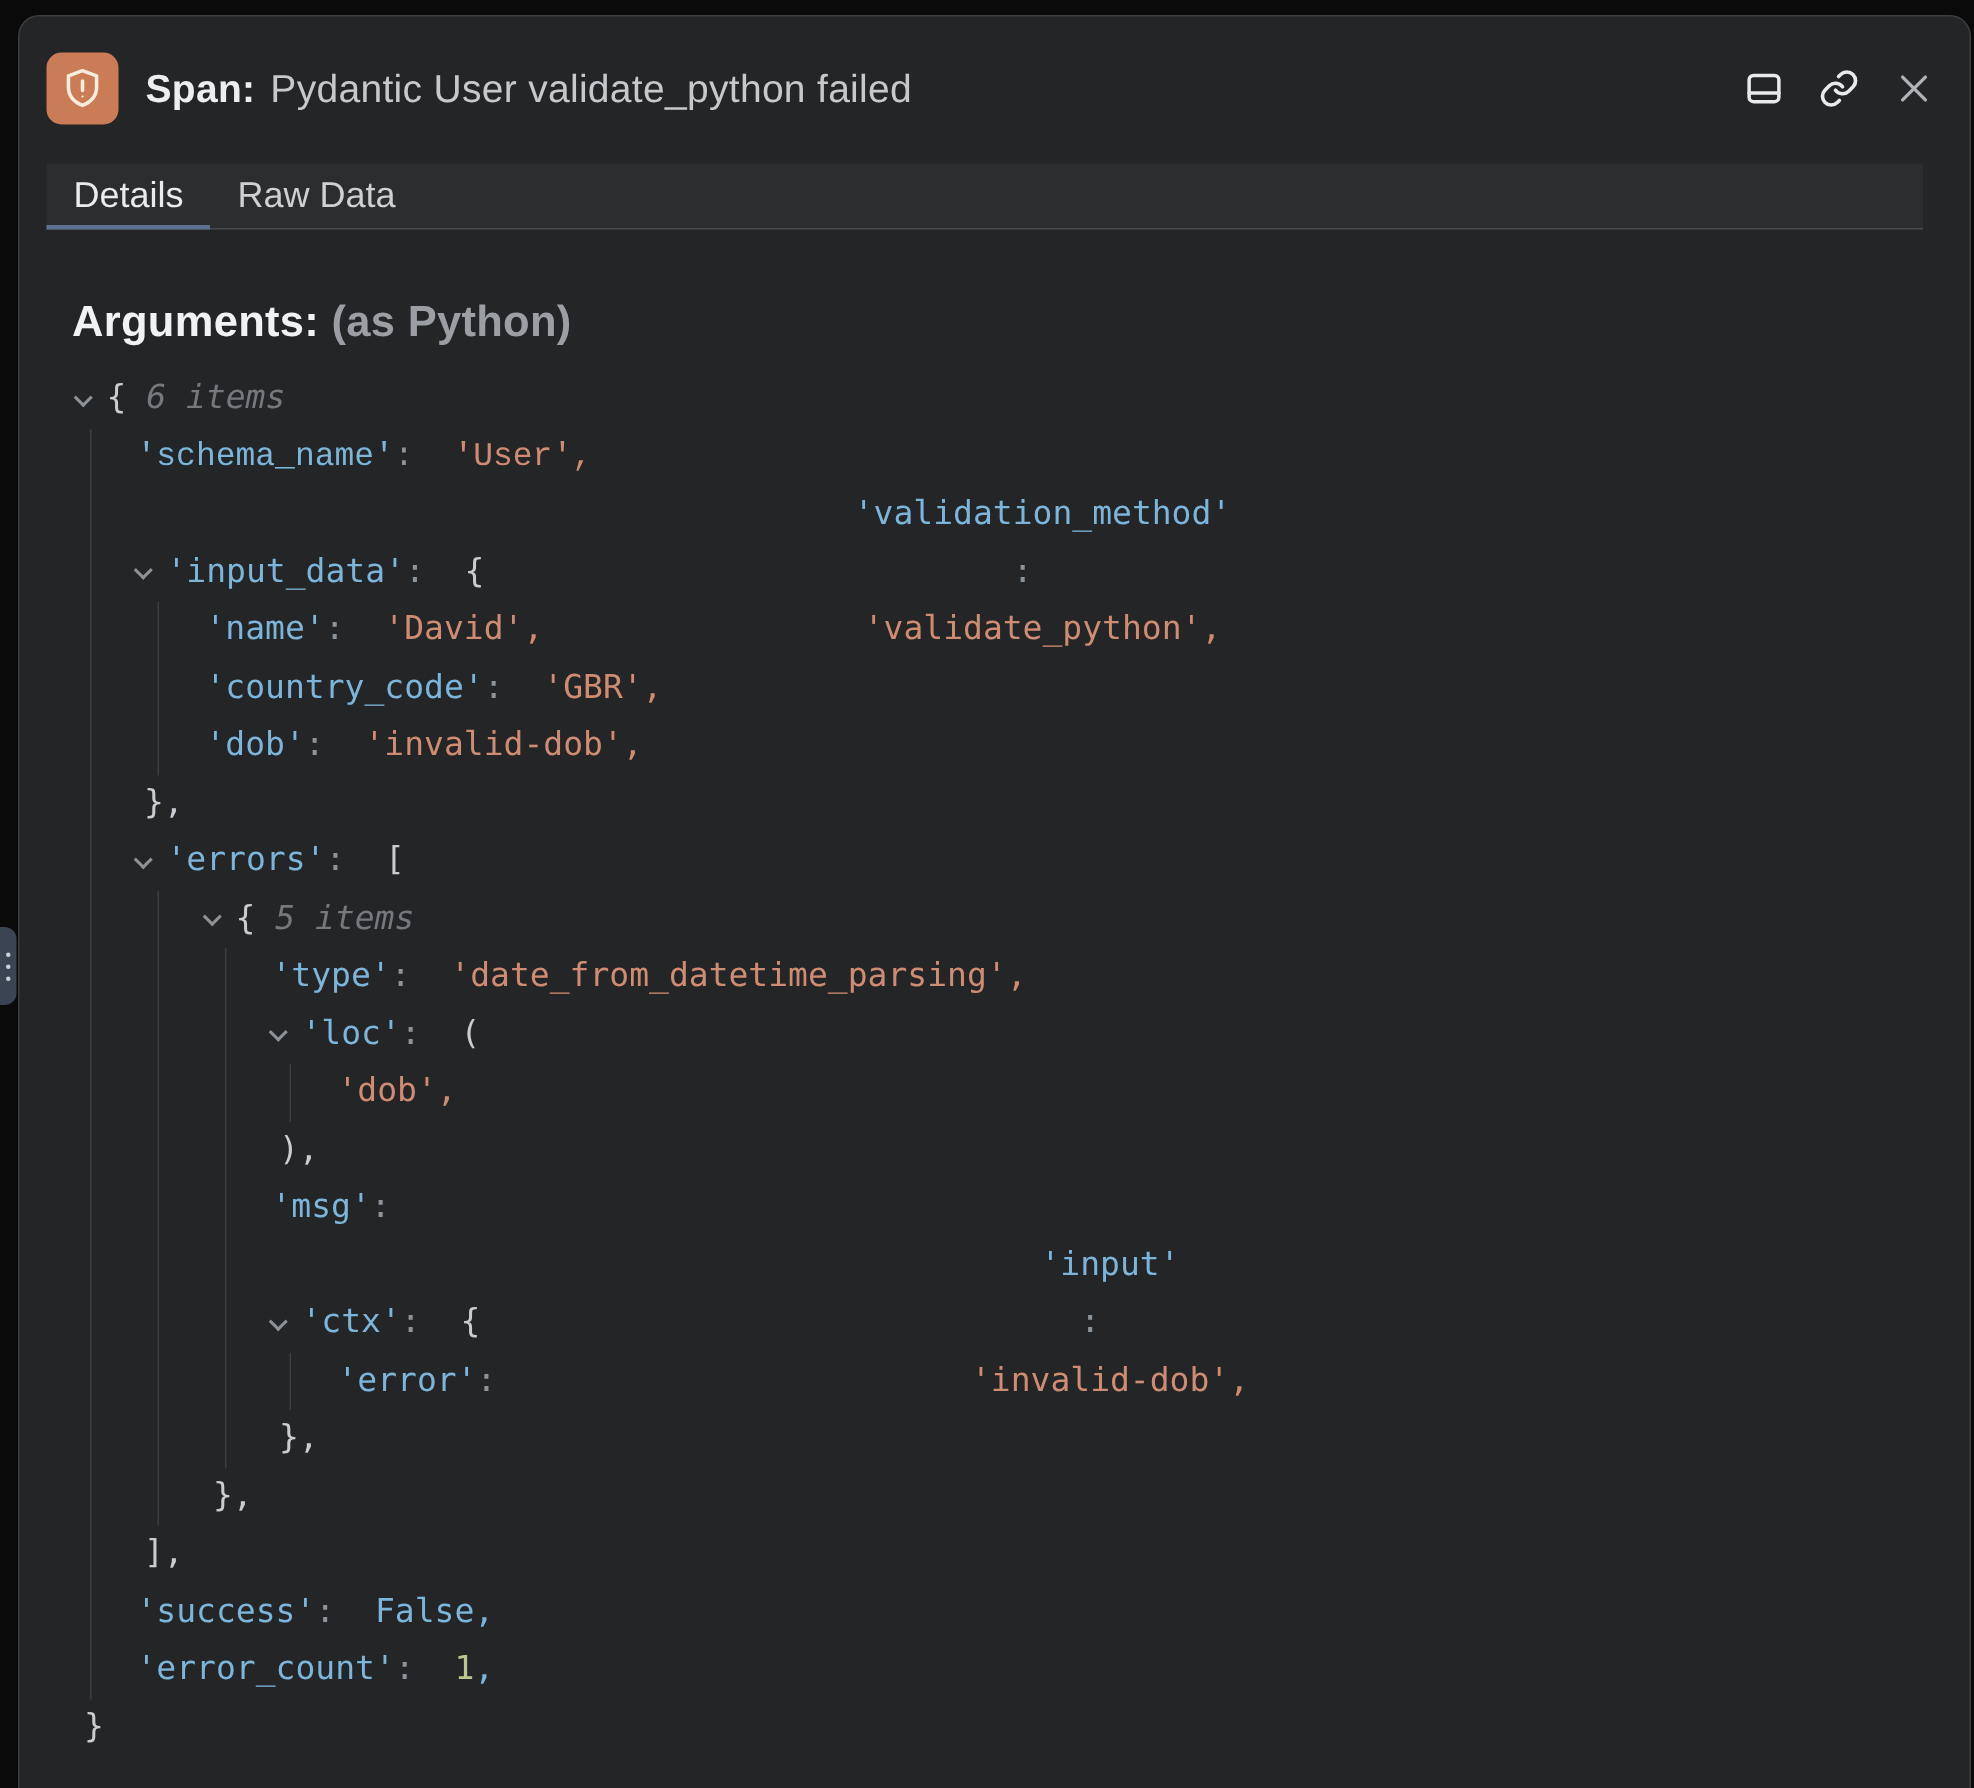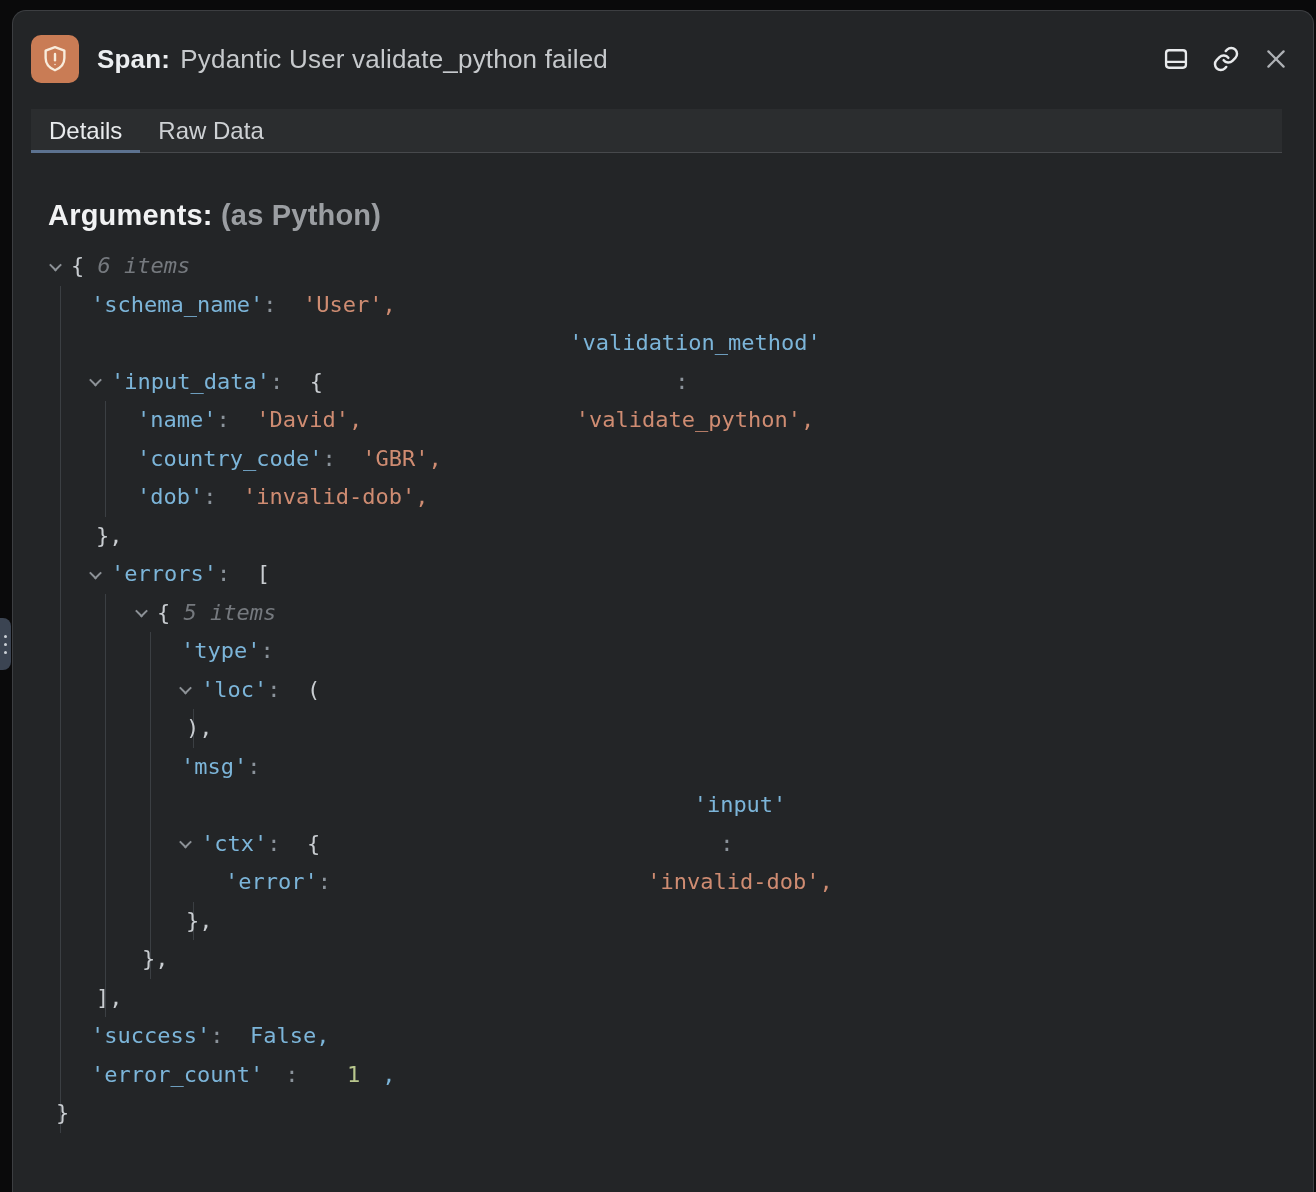--- a/index.html
+++ b/index.html
@@ -115,41 +115,42 @@
     </div>
 
     <div class="code">
         <div class="guide" style="left: 12px; top: 38.5px; height: 847px;"></div>
         <div class="guide" style="left: 57px; top: 154px; height: 115.5px;"></div>
         <div class="guide" style="left: 57px; top: 346.5px; height: 423.5px;"></div>
         <div class="guide" style="left: 102px; top: 385px; height: 346.5px;"></div>
         <div class="guide" style="left: 145px; top: 462px; height: 38.5px;"></div>
         <div class="guide" style="left: 145px; top: 654.5px; height: 38.5px;"></div>
         <div class="cline" style="padding-left: 3px;"><span class="chev"><i></i></span><span class="punct">{ </span><span class="items">6 items</span></div>
-        <div class="cline" style="padding-left: 43px;"><span class="key">'schema_name'</span><span class="colon">:  </span><span class="str">'User',</span></div>
+        <div class="cline" style="padding-left: 43px; font-family: Liberation Mono, monospace;"><span class="key">'schema_name'</span><span class="colon">:  </span><span class="str">'User',</span></div>
         <div class="cline" style="padding-left: 43px; flex-direction: column;"><span class="key">'validation_method'</span><span class="colon">:  </span><span class="str">'validate_python',</span></div>
         <div class="cline" style="padding-left: 43px;"><span class="chev"><i></i></span><span class="key">'input_data'</span><span class="colon">:  </span><span class="punct">{</span></div>
         <div class="cline" style="padding-left: 89px;"><span class="key">'name'</span><span class="colon">:  </span><span class="str">'David',</span></div>
         <div class="cline" style="padding-left: 89px;"><span class="key">'country_code'</span><span class="colon">:  </span><span class="str">'GBR',</span></div>
         <div class="cline" style="padding-left: 89px;"><span class="key">'dob'</span><span class="colon">:  </span><span class="str">'invalid-dob',</span></div>
         <div class="cline" style="padding-left: 48px;"><span class="punct">},</span></div>
         <div class="cline" style="padding-left: 43px;"><span class="chev"><i></i></span><span class="key">'errors'</span><span class="colon">:  </span><span class="punct">[</span></div>
         <div class="cline" style="padding-left: 89px;"><span class="chev"><i></i></span><span class="punct">{ </span><span class="items">5 items</span></div>
-        <div class="cline" style="padding-left: 133px;"><span class="key">'type'</span><span class="colon">:  </span></div>
+        <div class="cline" style="padding-left: 133px;"><span class="key">'type'</span><span class="colon">:  </span><span class="str">'date_from_datetime_parsing',</span></div>
         <div class="cline" style="padding-left: 133px; align-items: center;"><span class="chev"><i></i></span><span class="key">'loc'</span><span class="colon">:  </span><span class="punct">(</span></div>
+        <div class="cline" style="padding-left: 177px;"><span class="str">'dob',</span></div>
         <div class="cline" style="padding-left: 138px;"><span class="punct">),</span></div>
         <div class="cline" style="padding-left: 133px;"><span class="key">'msg'</span><span class="colon">:  </span></div>
         <div class="cline" style="padding-left: 133px; flex-direction: column;"><span class="key">'input'</span><span class="colon">:  </span><span class="str">'invalid-dob',</span></div>
         <div class="cline" style="padding-left: 133px;"><span class="chev"><i></i></span><span class="key">'ctx'</span><span class="colon">:  </span><span class="punct">{</span></div>
         <div class="cline" style="padding-left: 177px;"><span class="key">'error'</span><span class="colon">:  </span></div>
         <div class="cline" style="padding-left: 138px;"><span class="punct">},</span></div>
         <div class="cline" style="padding-left: 94px;"><span class="punct">},</span></div>
         <div class="cline" style="padding-left: 48px;"><span class="punct">],</span></div>
         <div class="cline" style="padding-left: 43px;"><span class="key">'success'</span><span class="colon">:  </span><span class="bool">False,</span></div>
-        <div class="cline" style="padding-left: 43px; gap: 22px;"><span class="key">'error_count'</span><span class="colon">:  </span><span class="num">1</span><span class="bool">,</span></div>
+        <div class="cline" style="padding-left: 43px;"><span class="key">'error_count'</span><span class="colon">:  </span><span class="num">1</span><span class="bool">,</span></div>
         <div class="cline" style="padding-left: 8px;"><span class="punct">}</span></div>
       </div>
   </div>
 
   <div class="grip">
     <b></b>
       <b></b>
       <b></b>
   </div>
 </div>

